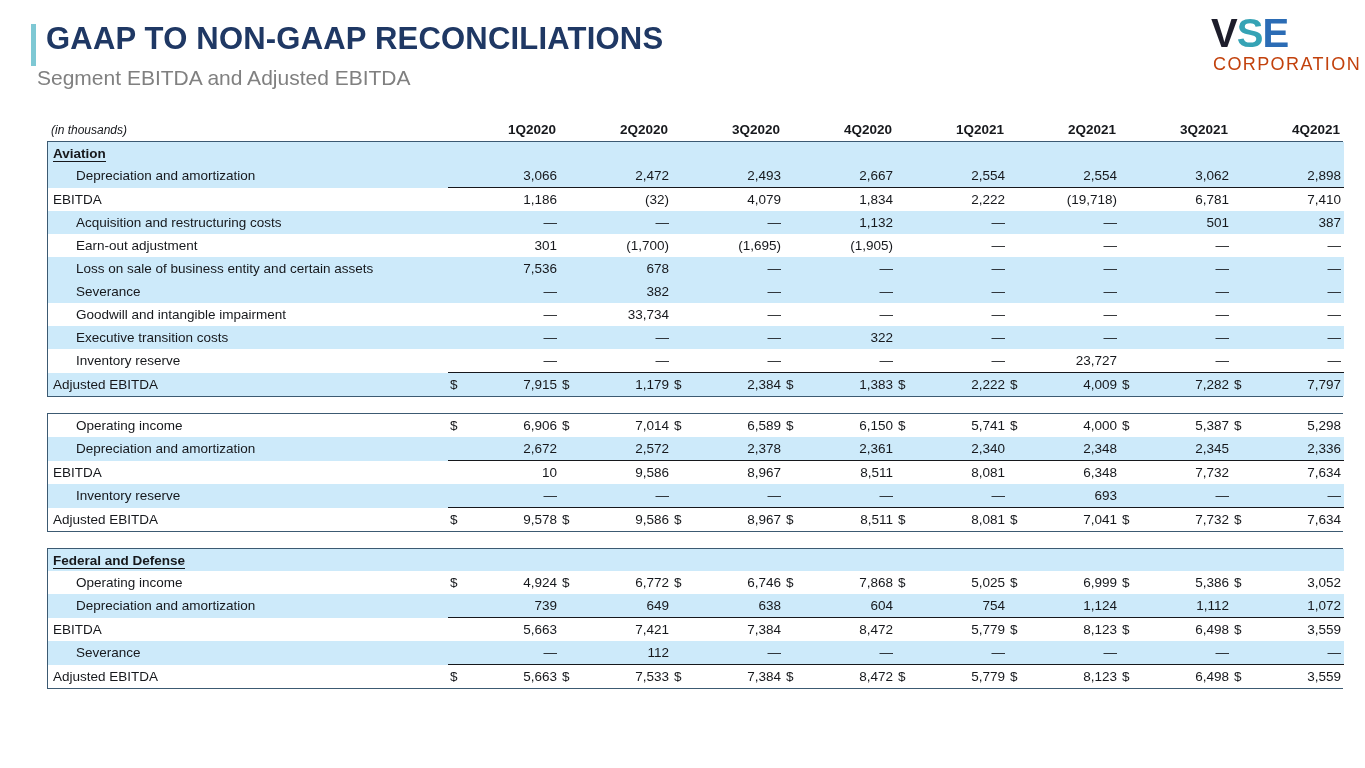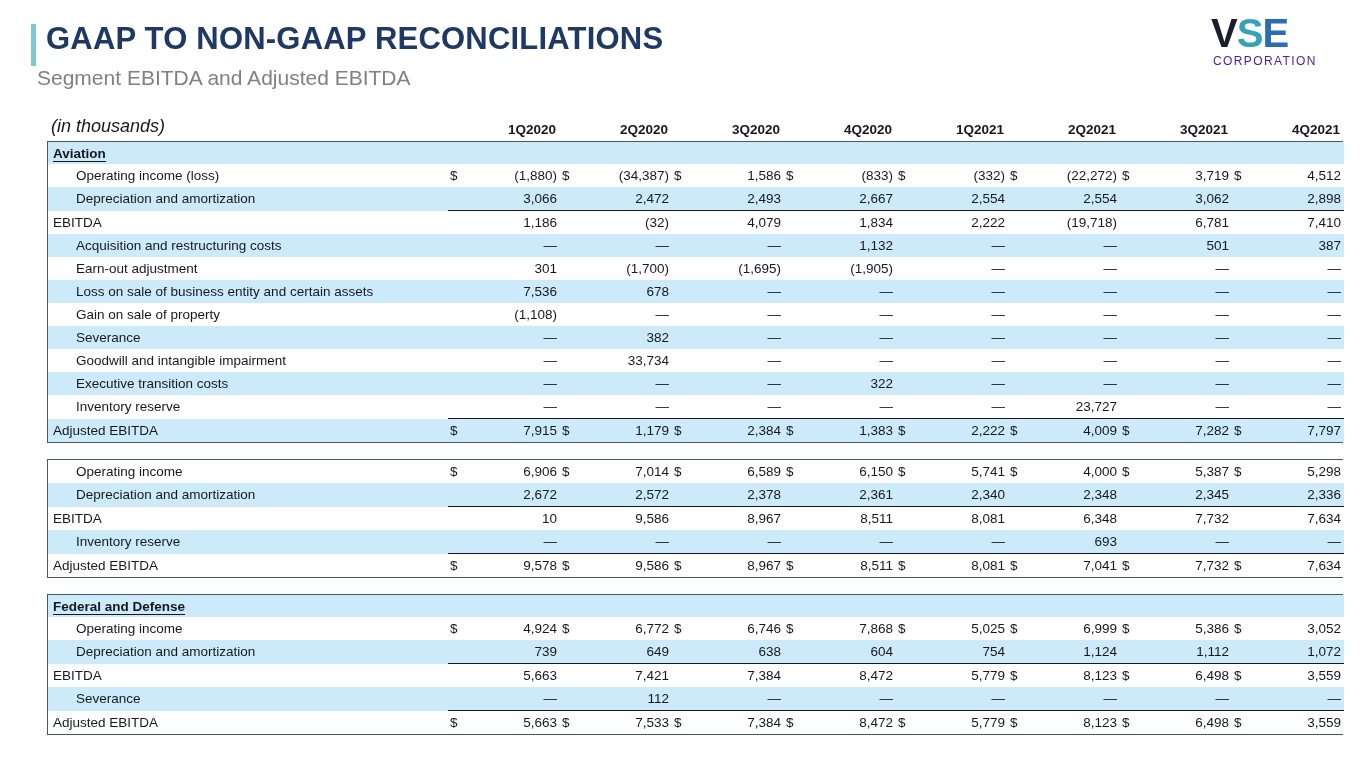--- a/index.html
+++ b/index.html
@@ -32,37 +32,37 @@
   .logo{position:absolute;right:18px;top:12px;width:150px;height:62px;}
   .logo-letters{
     position:absolute;left:14px;top:0;
     font-size:40px;font-weight:bold;letter-spacing:-1px;line-height:42px;
   }
   .logo-v{color:#1d1d2b;}
   .logo-s{color:#35a3b5;}
   .logo-e{color:#2b6cb5;}
   .logo-corp{
     position:absolute;left:16px;top:42px;
-    font-size:12px;letter-spacing:1.4px;color:#4c1d95;font-weight:normal;
+    font-size:18px;letter-spacing:1.4px;color:#c2410c;font-weight:normal;
   }
 
   
   .sheet{position:absolute;left:47px;top:112px;width:1296px;}
 
   table{border-collapse:collapse;table-layout:fixed;width:1296px;}
   td,th{padding:0;font-size:13.5px;font-weight:normal;color:#16181c;}
 
   
   col.c-label{width:400px;}
   col.c-cur{width:26px;}
   col.c-num{width:86px;}
 
   
   .hdr-row td{height:25px;vertical-align:bottom;padding-bottom:4px;}
-  .hdr-note{font-style:italic;font-size:18px;text-align:left;padding-left:4px;margin-left:42px;}
+  .hdr-note{font-style:italic;font-size:12px;text-align:left;padding-left:4px;margin-left:42px;}
   .hdr-q{font-weight:bold;font-size:13.5px;text-align:right;padding-right:3px;}
 
   
   .block{
     border:1px solid #3c5a72;
     margin-bottom:16px;
     background:#f97316;
   }
   .block table{width:1294px;}
 
@@ -177,39 +177,20 @@
                 <td></td>
                 <td></td>
                 <td></td>
                 <td></td>
                 <td></td>
                 <td></td>
                 <td></td>
                 <td></td>
                 <td></td>
               </tr>
-              <tr class="r plain">
-                <td class="label indent">Operating income (loss)</td>
-                <td class="cur">$</td>
-                <td class="num">(1,880)</td>
-                <td class="cur">$</td>
-                <td class="num">(34,387)</td>
-                <td class="cur">$</td>
-                <td class="num">1,586</td>
-                <td class="cur">$</td>
-                <td class="num">(833)</td>
-                <td class="cur">$</td>
-                <td class="num">(332)</td>
-                <td class="cur">$</td>
-                <td class="num">(22,272)</td>
-                <td class="cur">$</td>
-                <td class="num">3,719</td>
-                <td class="cur">$</td>
-                <td class="num">4,512</td>
-              </tr>
               <tr class="r shade">
                 <td class="label indent">Depreciation and amortization</td>
                 <td class="cur ul-bot"></td>
                 <td class="num ul-bot">3,066</td>
                 <td class="cur ul-bot"></td>
                 <td class="num ul-bot">2,472</td>
                 <td class="cur ul-bot"></td>
                 <td class="num ul-bot">2,493</td>
                 <td class="cur ul-bot"></td>
                 <td class="num ul-bot">2,667</td>
@@ -278,39 +259,20 @@
                 <td class="num">—</td>
                 <td class="cur"></td>
                 <td class="num">—</td>
               </tr>
               <tr class="r shade">
                 <td class="label indent">Loss on sale of business entity and certain assets</td>
                 <td class="cur"></td>
                 <td class="num">7,536</td>
                 <td class="cur"></td>
                 <td class="num">678</td>
-                <td class="cur"></td>
-                <td class="num">—</td>
-                <td class="cur"></td>
-                <td class="num">—</td>
-                <td class="cur"></td>
-                <td class="num">—</td>
-                <td class="cur"></td>
-                <td class="num">—</td>
-                <td class="cur"></td>
-                <td class="num">—</td>
-                <td class="cur"></td>
-                <td class="num">—</td>
-              </tr>
-              <tr class="r plain">
-                <td class="label indent">Gain on sale of property</td>
-                <td class="cur"></td>
-                <td class="num">(1,108)</td>
-                <td class="cur"></td>
-                <td class="num">—</td>
                 <td class="cur"></td>
                 <td class="num">—</td>
                 <td class="cur"></td>
                 <td class="num">—</td>
                 <td class="cur"></td>
                 <td class="num">—</td>
                 <td class="cur"></td>
                 <td class="num">—</td>
                 <td class="cur"></td>
                 <td class="num">—</td>

